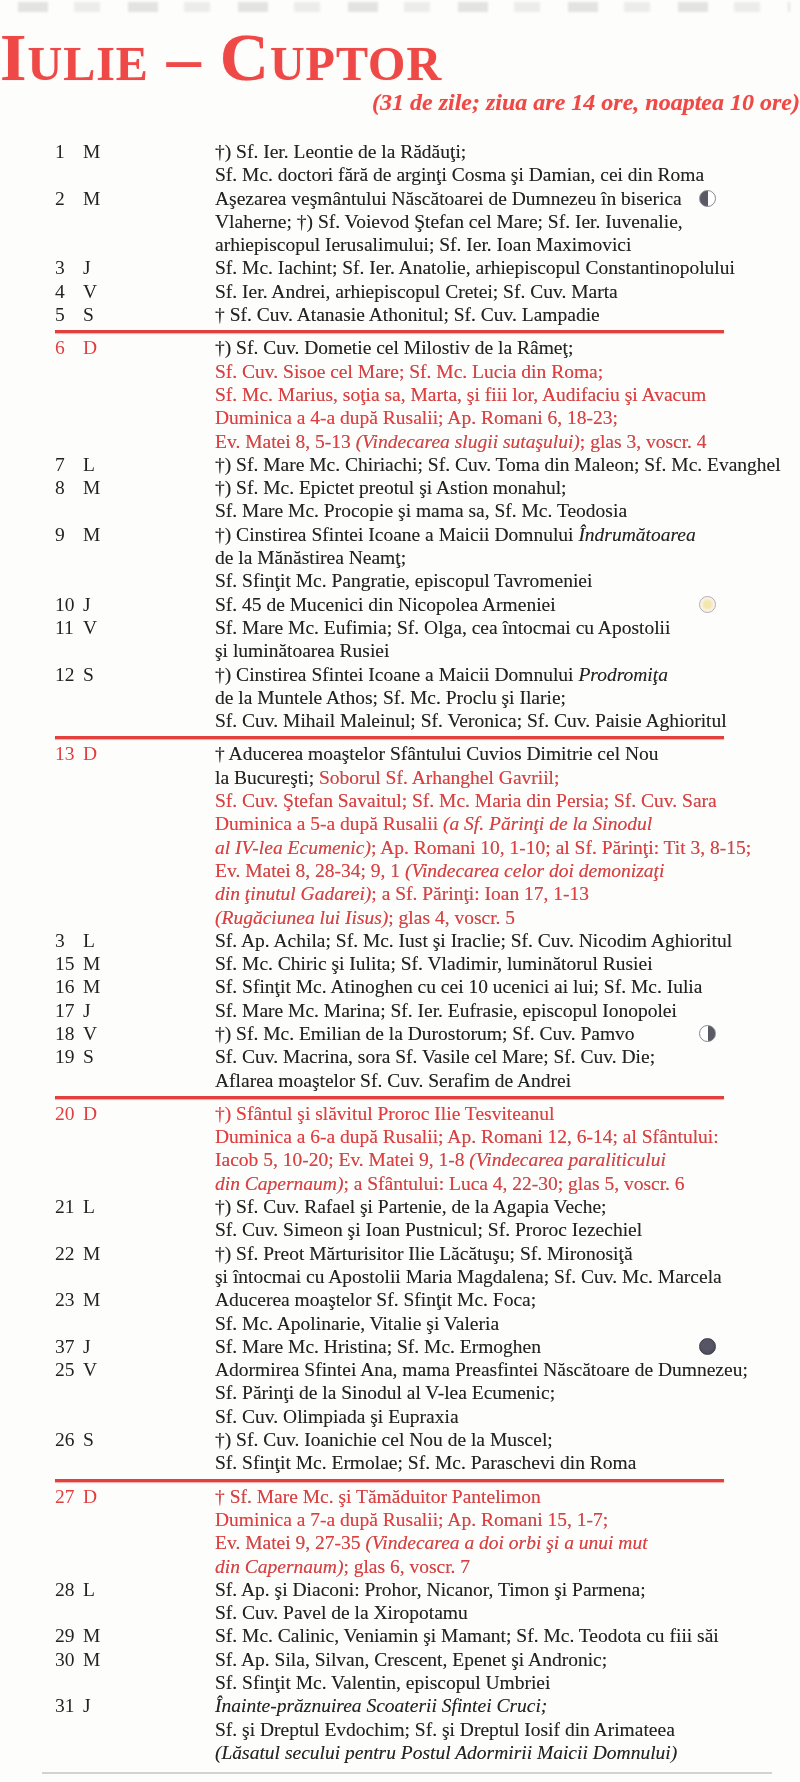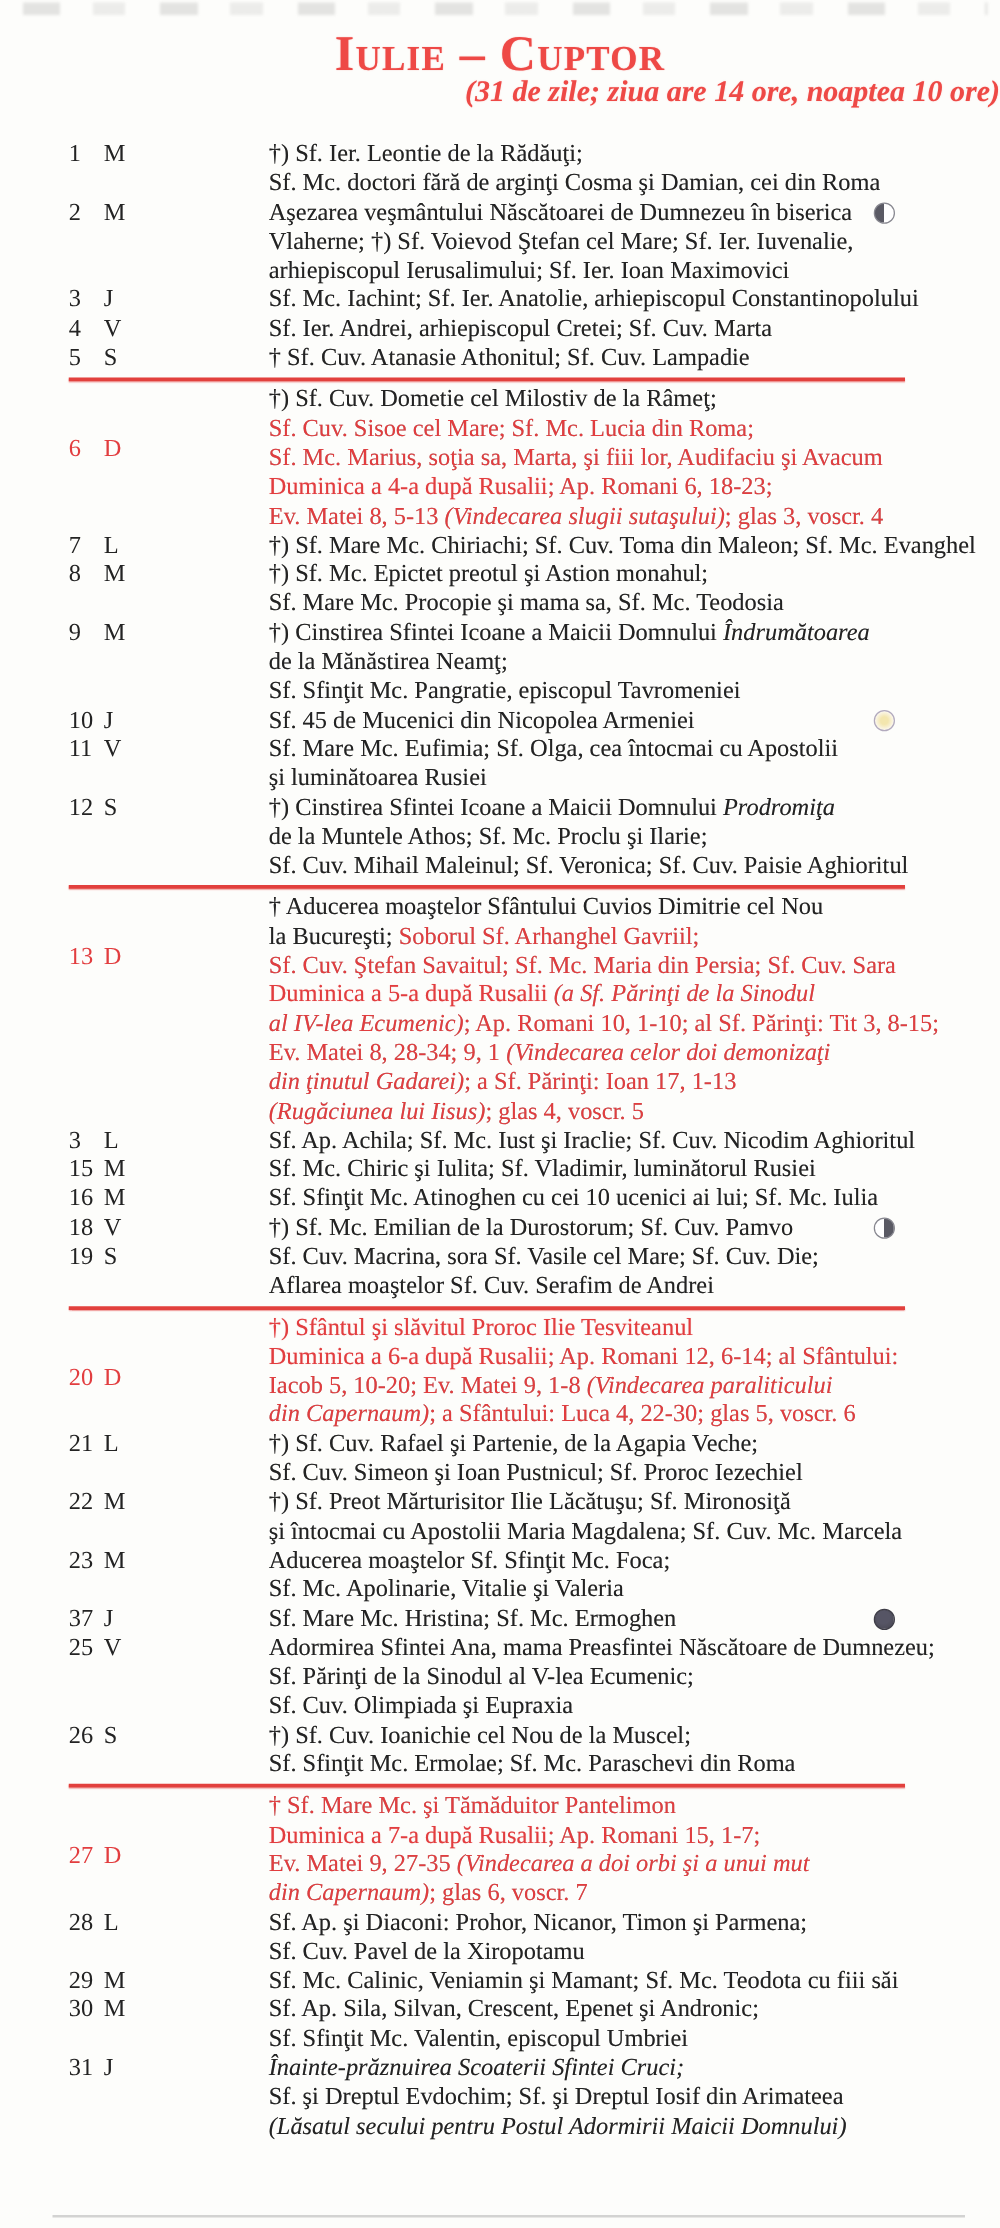--- a/index.html
+++ b/index.html
@@ -21,24 +21,23 @@
   
   .bleed{
     height:10px;margin:2px 10px 0 18px;
     background:repeating-linear-gradient(90deg,
       rgba(125,125,125,.20) 0 30px, transparent 30px 56px,
       rgba(125,125,125,.13) 56px 82px, transparent 82px 110px);
     filter:blur(1.2px);
   }
   .page-title{
     margin-top:11px;
-    text-align:center;
     font-variant:small-caps;
     font-weight:bold;
-    font-size:40px;
+    font-size:68px;
     line-height:1.0;
     letter-spacing:1px;
     color:var(--title-red);
     text-shadow:0 0 1px rgba(238,73,70,.45);
   }
   .page-subtitle{
     text-align:right;
     font-style:italic;
     font-weight:bold;
     font-size:24px;
@@ -51,21 +50,21 @@
     padding:0 76px 0 55px;
   }
   .entry{display:flex;}
   .day-label{
     flex:0 0 160px;
     font-size:19.5px;
     line-height:23.3px;
     white-space:nowrap;
   }
   .day-num{display:inline-block;min-width:28px;}
-  .entry.sunday .day-label{color:var(--text-red);margin-top:40px;}
+  .entry.sunday .day-label{color:var(--text-red);}
   .lines{flex:1 1 auto;position:relative;}
   .line{
     font-size:19.5px;
     line-height:23.3px;
     white-space:nowrap;
   }
   .line span{text-shadow:0 0 .5px rgba(35,35,35,.4);}
   .b{font-weight:normal;}
   .i{font-style:italic;}
   .r{color:var(--text-red);}
@@ -229,20 +228,26 @@
         <div class="line"><span>Sf. Mc. Chiric şi Iulita; Sf. Vladimir, luminătorul Rusiei</span></div>
       </div>
     </div>
     <div class="entry">
       <div class="day-label"><span class="day-num">16</span><span class="day-wd">M</span></div>
       <div class="lines">
         <div class="line"><span>Sf. Sfinţit Mc. Atinoghen cu cei 10 ucenici ai lui; Sf. Mc. Iulia</span></div>
       </div>
     </div>
     <div class="entry">
+      <div class="day-label"><span class="day-num">17</span><span class="day-wd">J</span></div>
+      <div class="lines">
+        <div class="line"><span>Sf. Mare Mc. Marina; Sf. Ier. Eufrasie, episcopul Ionopolei</span></div>
+      </div>
+    </div>
+    <div class="entry">
       <div class="day-label"><span class="day-num">18</span><span class="day-wd">V</span></div>
       <div class="lines">
         <div class="line"><span class="b">†) Sf. Mc. Emilian de la Durostorum</span><span>; Sf. Cuv. Pamvo</span></div>
         <span class="moon moon-last-quarter"></span>
       </div>
     </div>
     <div class="entry">
       <div class="day-label"><span class="day-num">19</span><span class="day-wd">S</span></div>
       <div class="lines">
         <div class="line"><span>Sf. Cuv. Macrina, sora Sf. Vasile cel Mare; Sf. Cuv. Die;</span></div>

